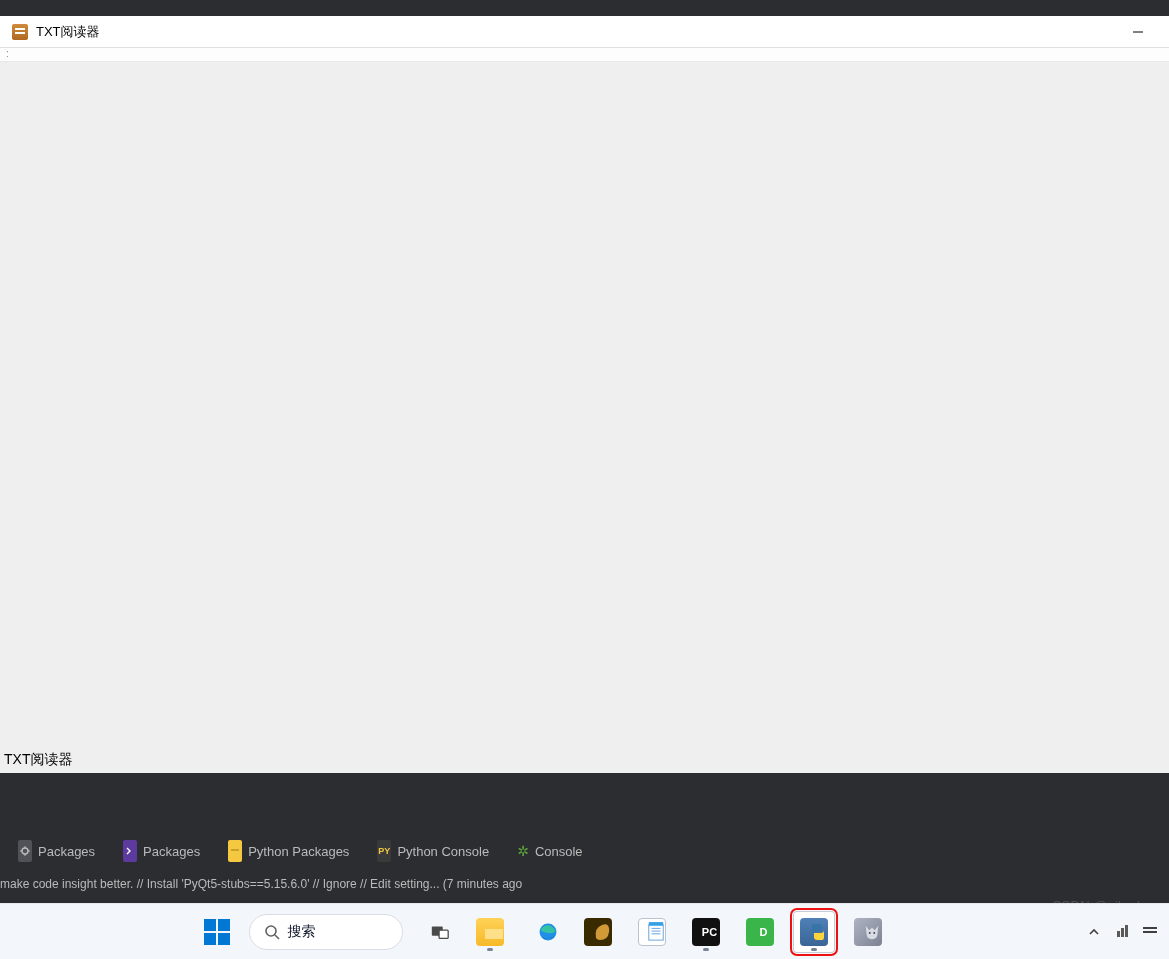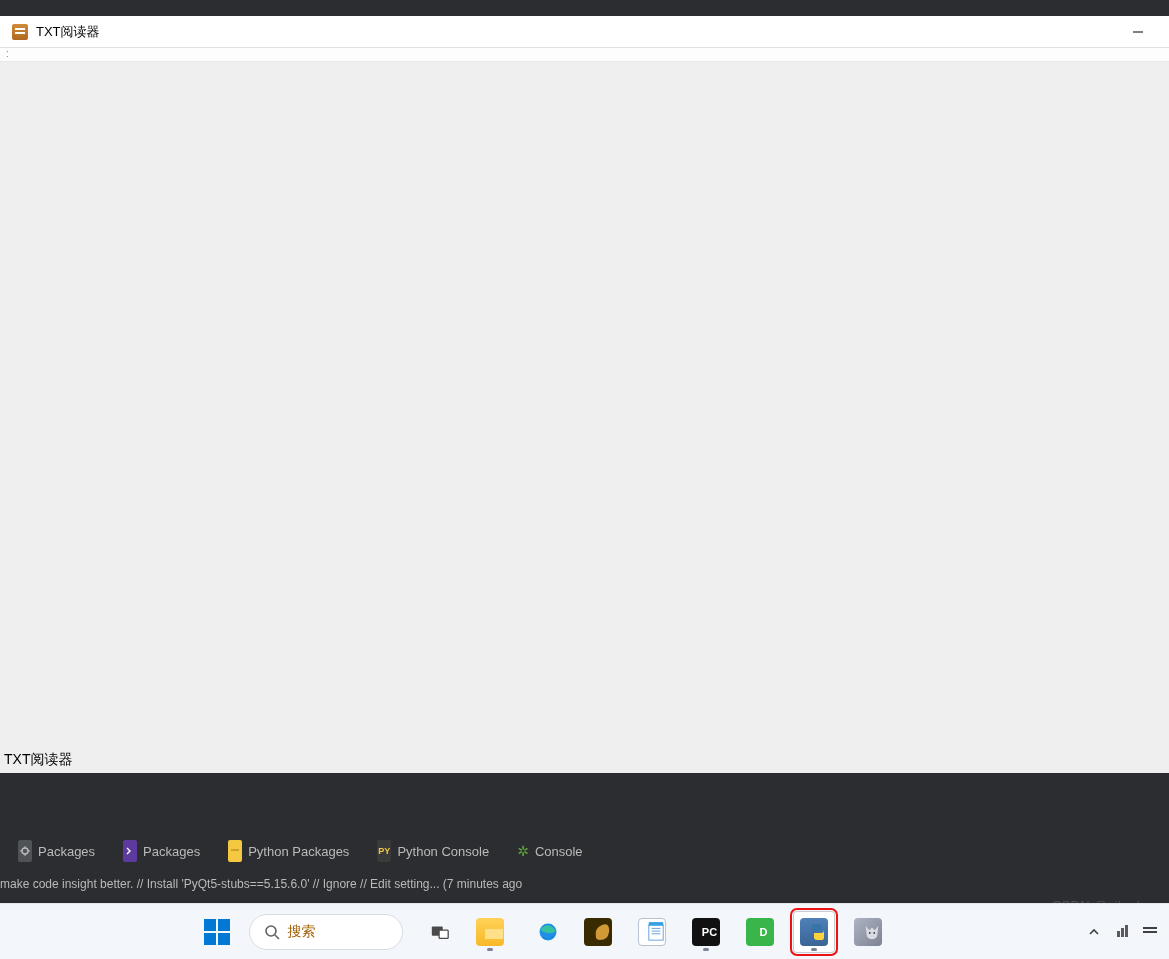--- a/index.html
+++ b/index.html
@@ -127,21 +127,21 @@
     }
     .start-logo div { background:#0078d4; }
     .search-pill {
       height: 36px;
       min-width: 154px;
       background:#ffffff;
       border-radius: 18px;
       display:flex; align-items:center;
       padding: 0 14px;
       gap: 8px;
-      color:#a16207;
+      color:#0f172a;
       font-size: 14px;
       border:1px solid #d8dce3;
     }
     .search-icon { width:16px; height:16px; }
     .tb-app {
       width: 42px; height: 42px;
       display:flex; align-items:center; justify-content:center;
       border-radius: 4px;
       position:relative;
     }

